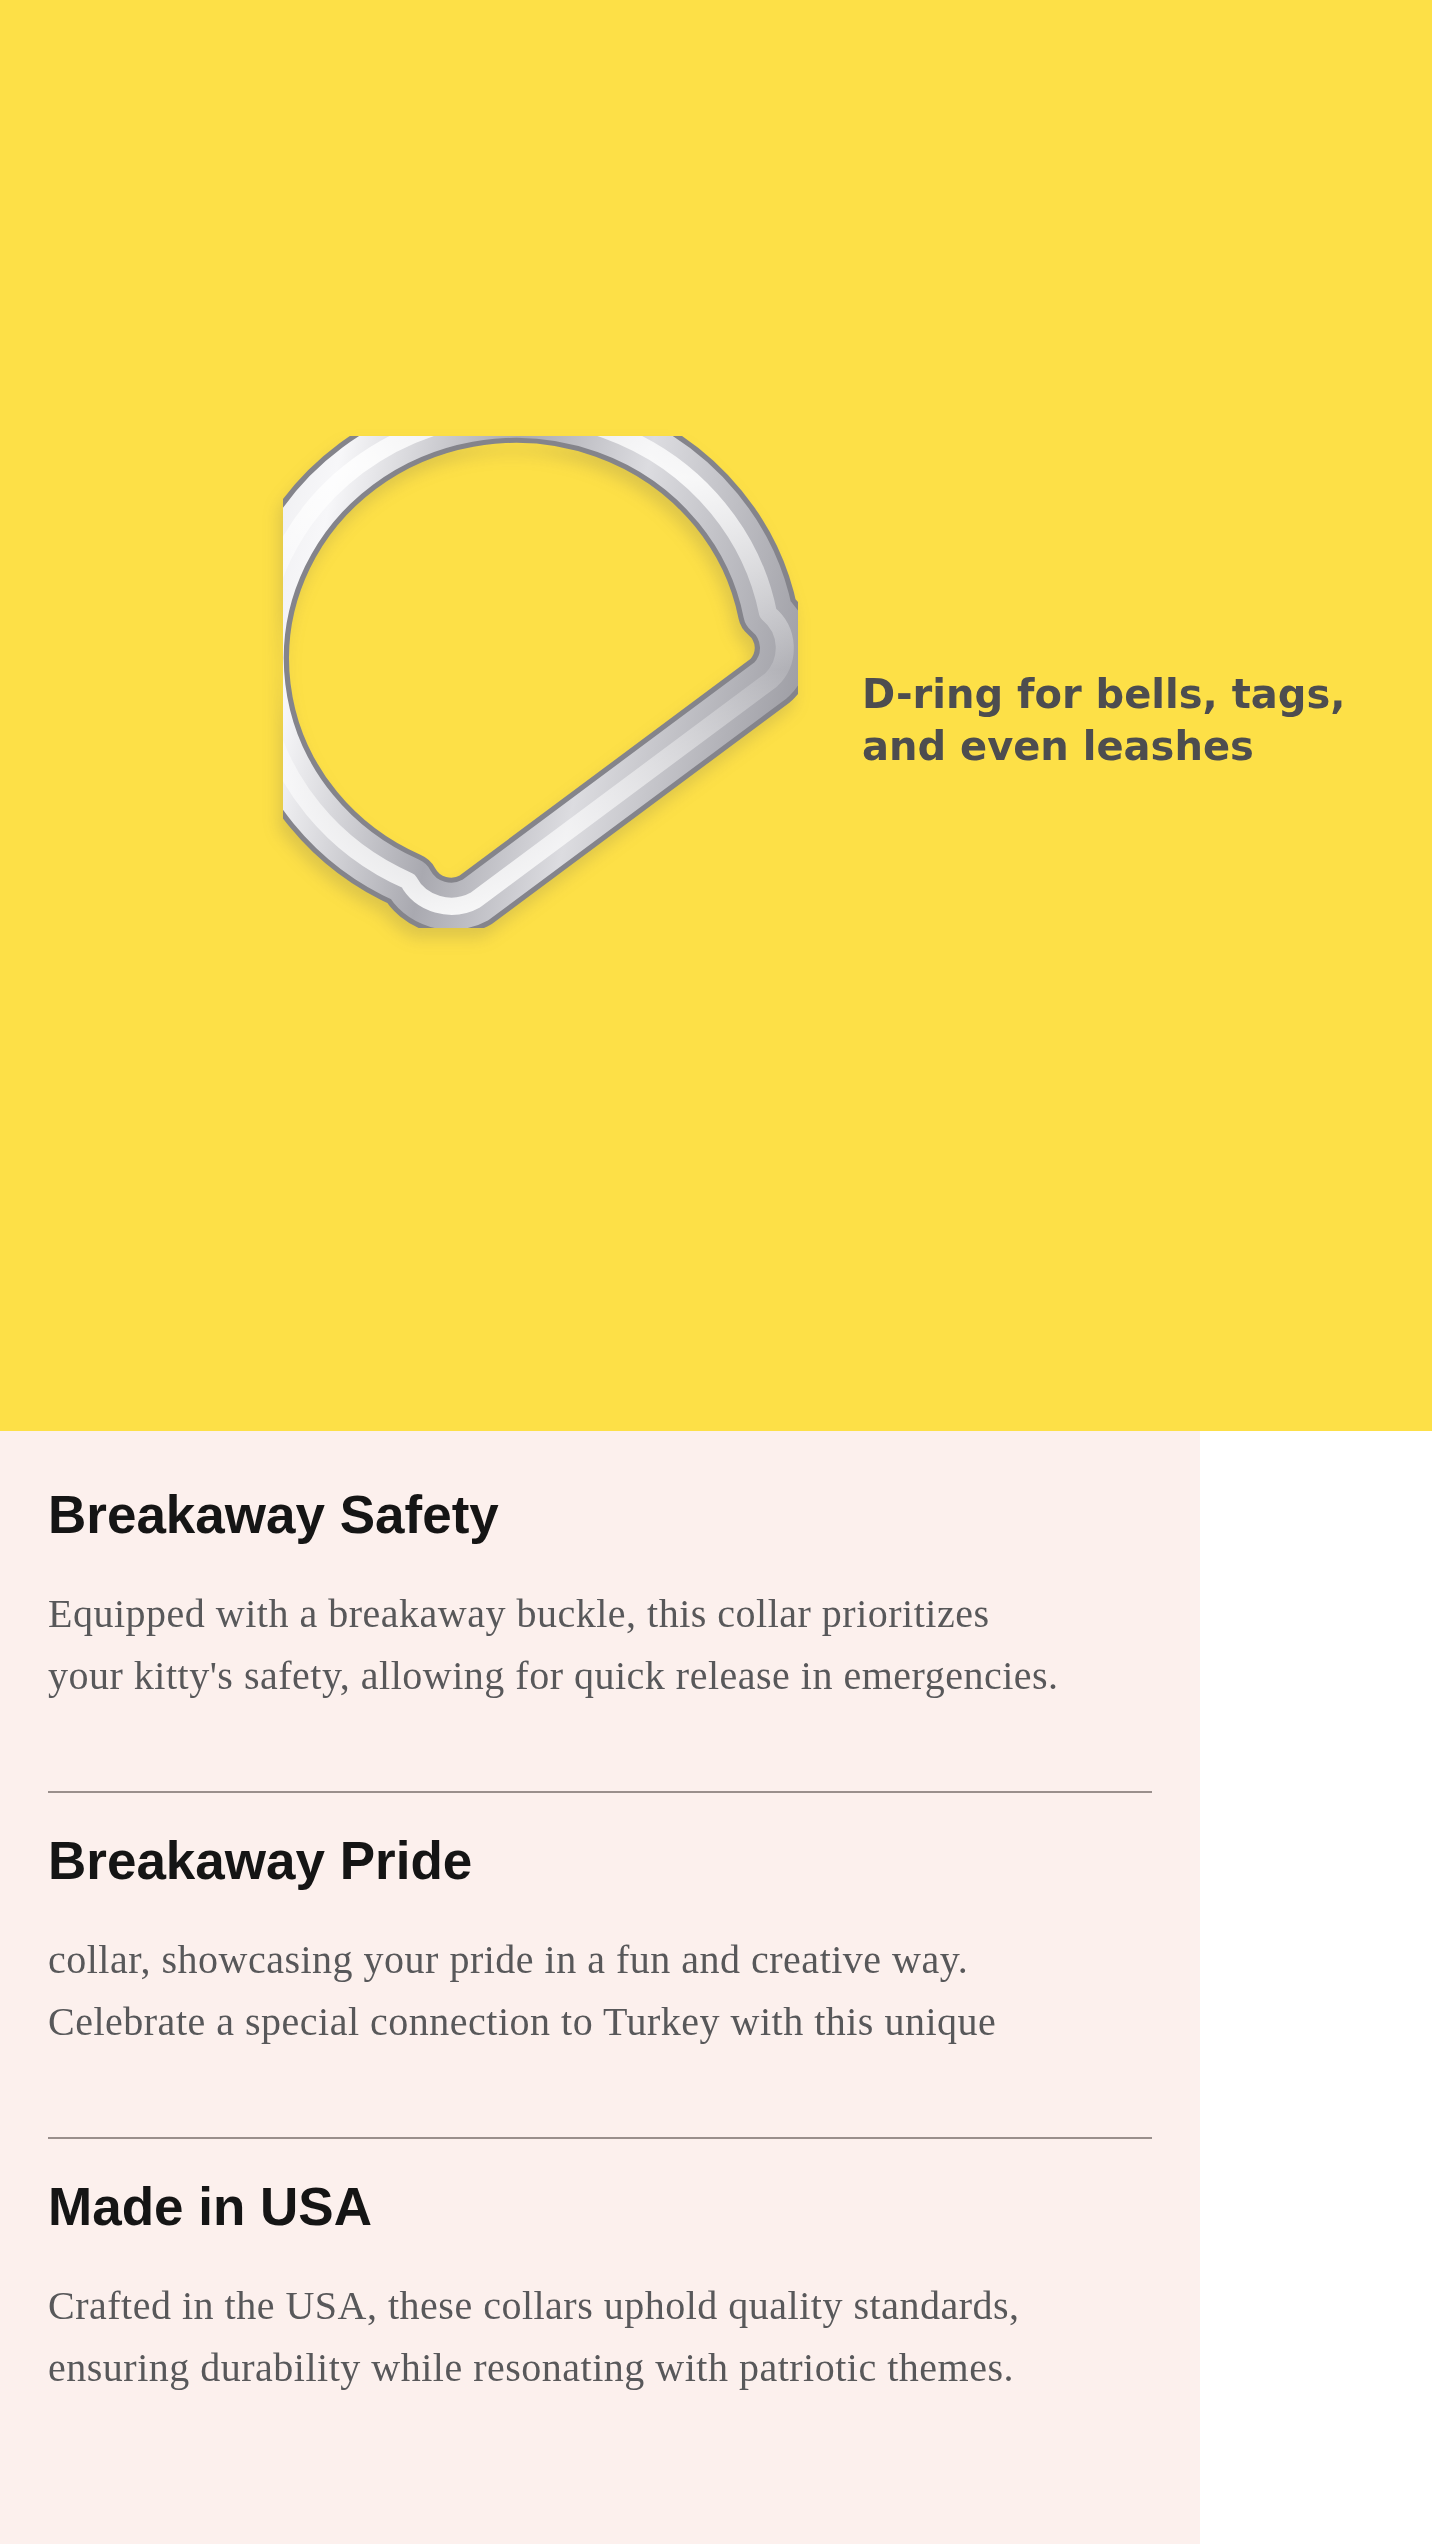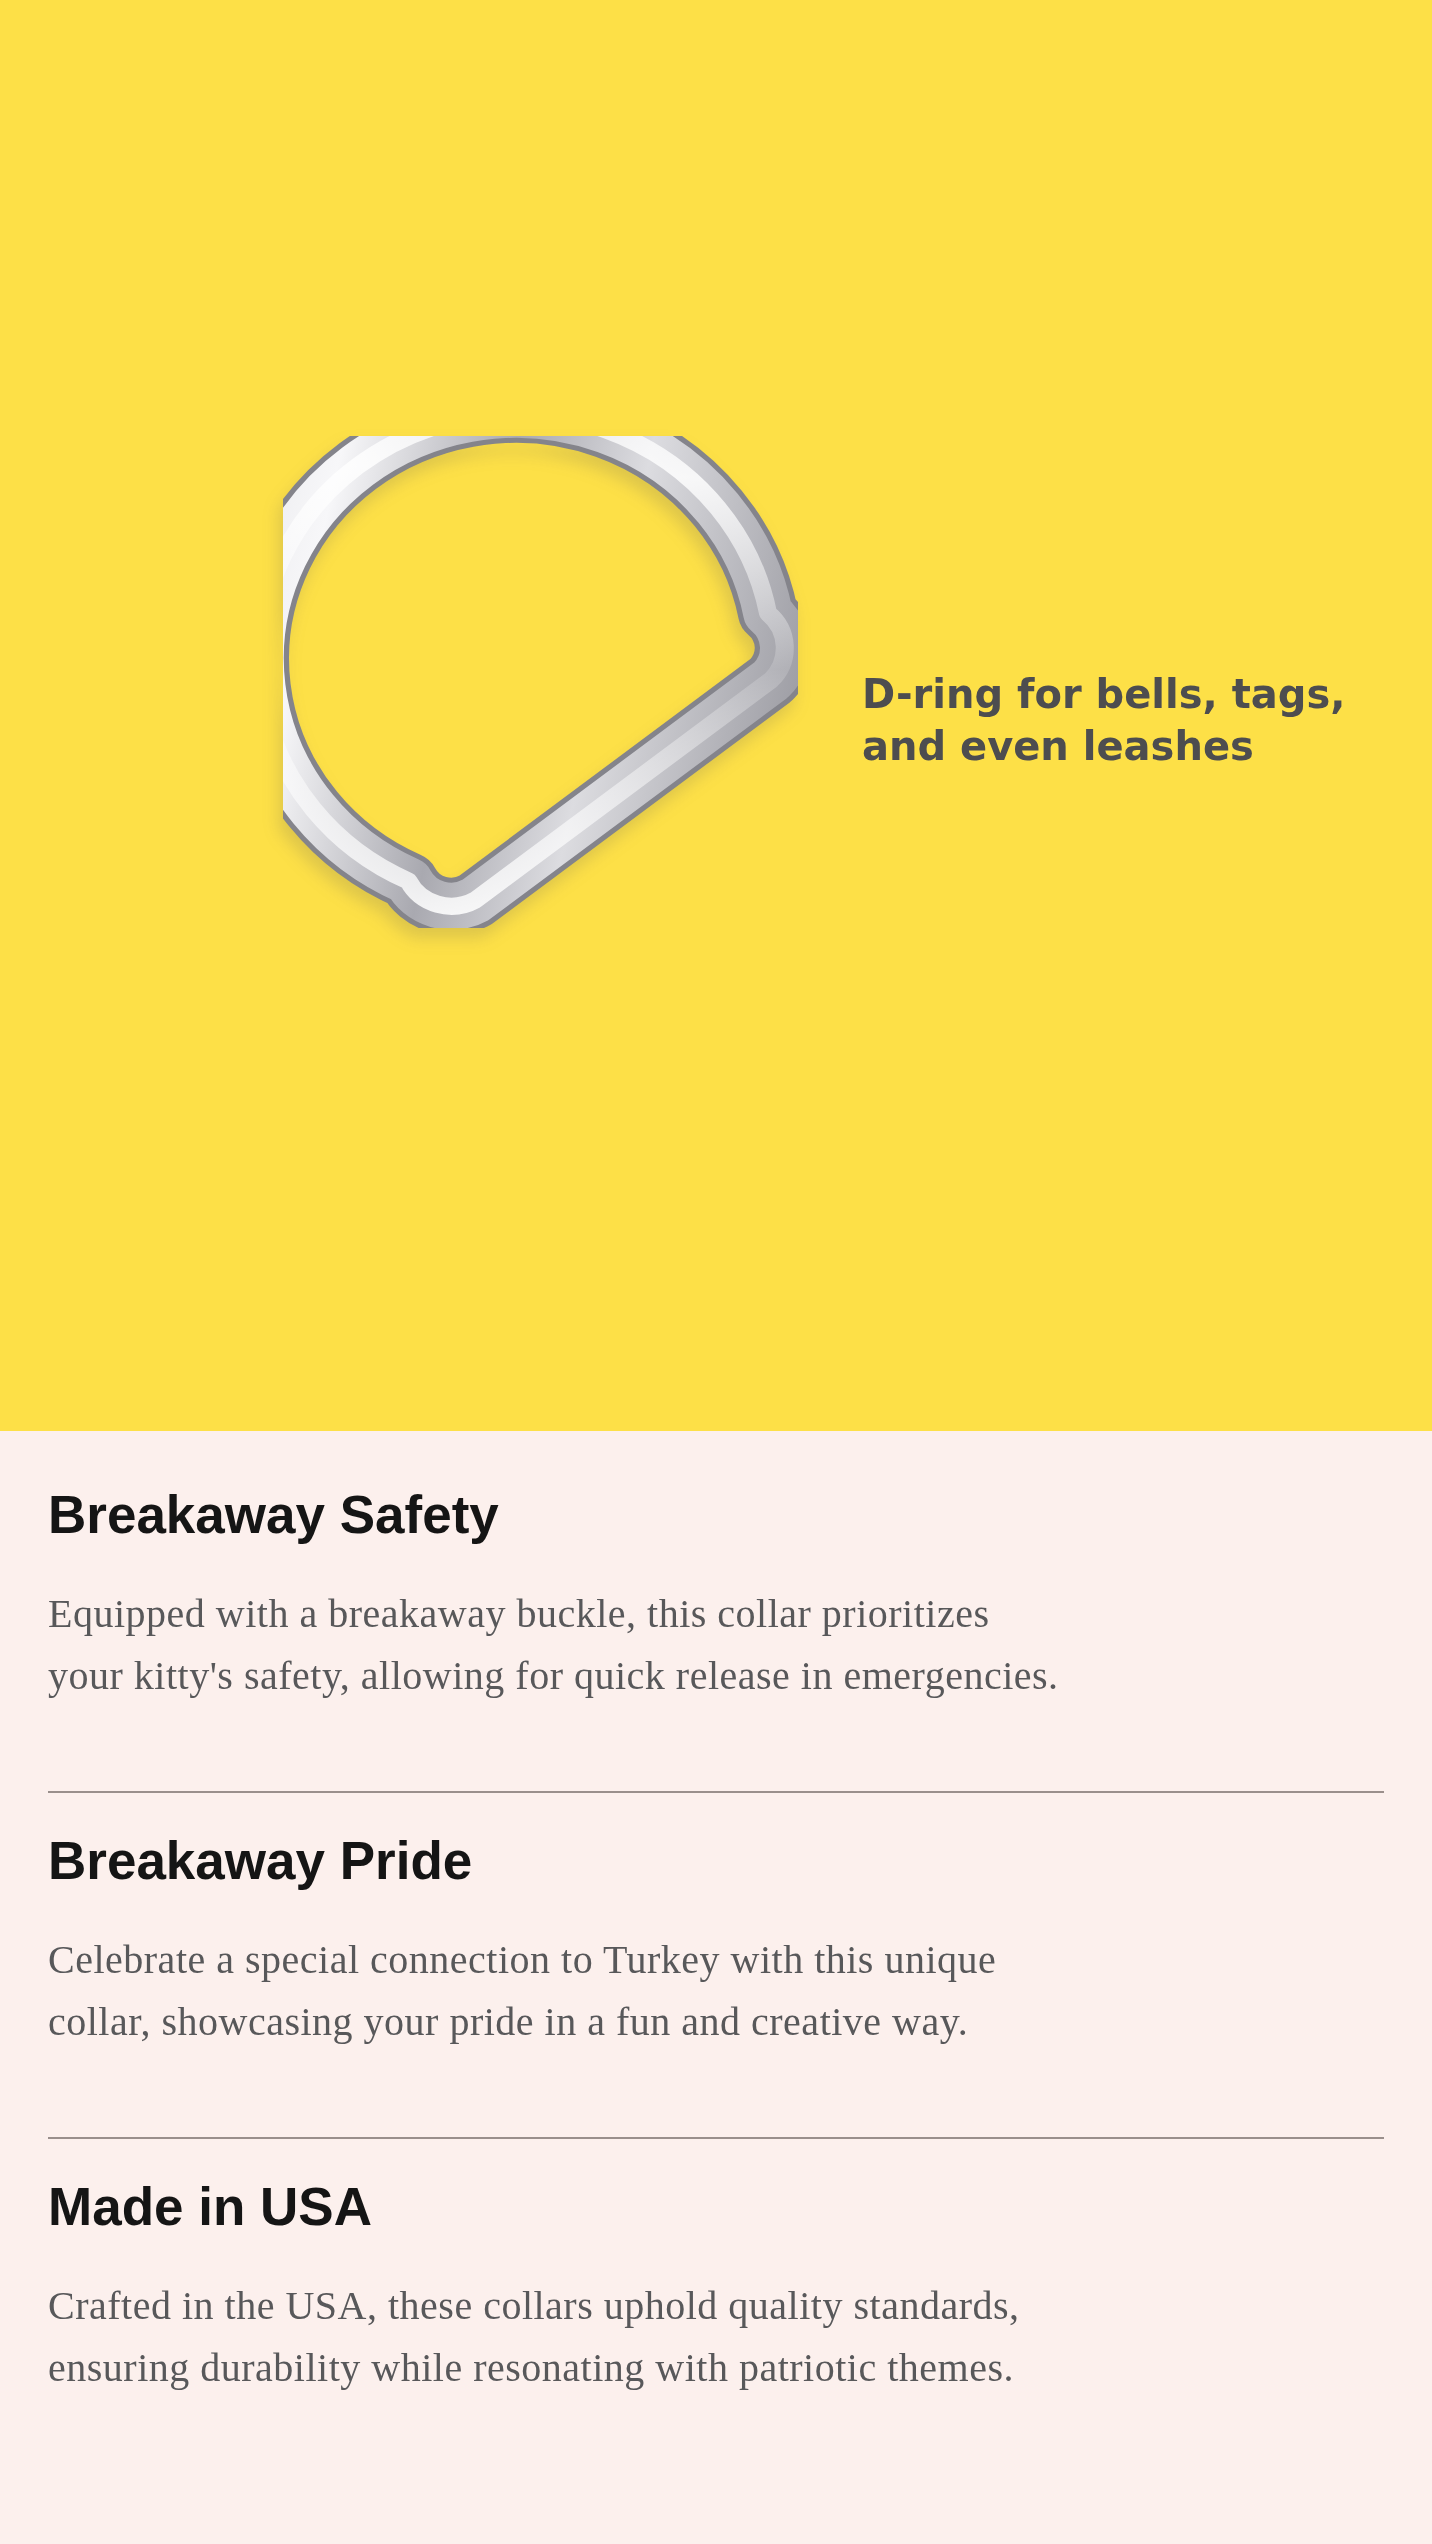--- a/index.html
+++ b/index.html
@@ -41,21 +41,21 @@
     color: #4d4d4f;
     letter-spacing: 0px;
     white-space: nowrap;
   }
   .annotation span { display: block; }
 
   
   .features {
     position: absolute;
     left: 0; top: 1431px;
-    width: 1432px; height: 1113px;
+    width: 1200px; height: 1113px;
     background: #fcf0ed;
     box-sizing: border-box;
     padding: 52px 48px 12px 48px;
   }
 
   .feature-title {
     margin: 0 0 36px 0;
     font-size: 53px;
     line-height: 64px;
     font-weight: 700;
@@ -123,22 +123,22 @@
         <span>Equipped with a breakaway buckle, this collar prioritizes</span>
         <span>your kitty's safety, allowing for quick release in emergencies.</span>
       </p>
     </div>
 
     <hr class="divider">
 
     <div>
       <h2 class="feature-title">Breakaway Pride</h2>
       <p class="feature-desc">
+        <span>collar, showcasing your pride in a fun and creative way.</span>
         <span>Celebrate a special connection to Turkey with this unique</span>
-        <span>collar, showcasing your pride in a fun and creative way.</span>
       </p>
     </div>
 
     <hr class="divider">
 
     <div>
       <h2 class="feature-title">Made in USA</h2>
       <p class="feature-desc">
         <span>Crafted in the USA, these collars uphold quality standards,</span>
         <span>ensuring durability while resonating with patriotic themes.</span>

